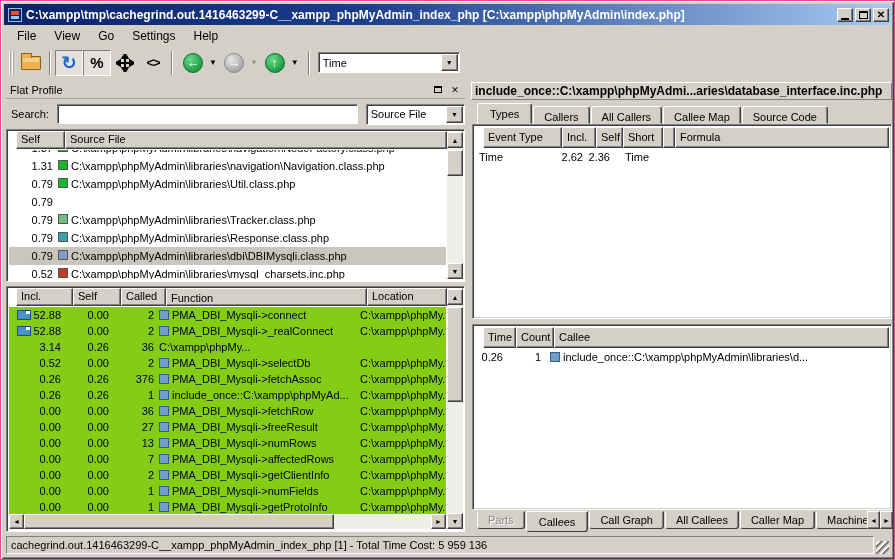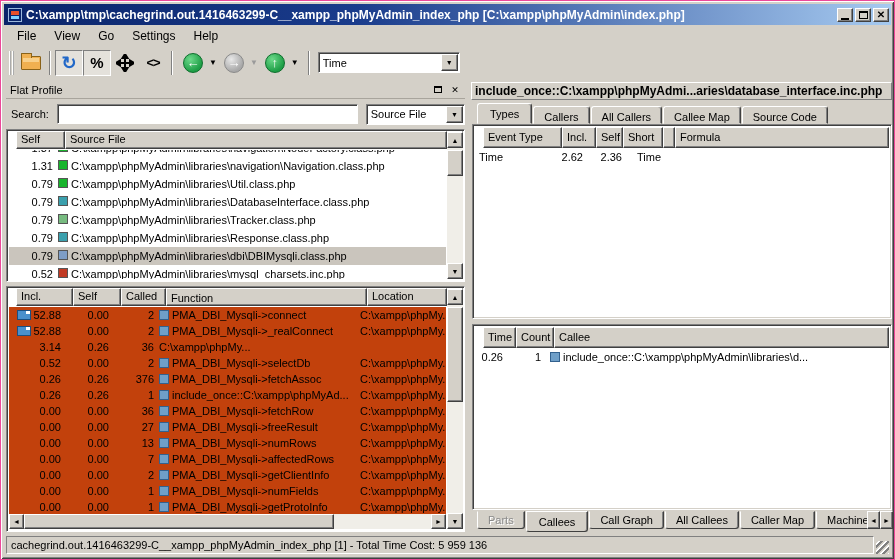--- a/index.html
+++ b/index.html
@@ -86,21 +86,21 @@
   
   .file-table { left:2px; top:50px; width:459px; height:153px; }
   .file-rows-viewport { position:absolute; left:1px; right:17px; top:19px; bottom:1px; overflow:hidden; background:#fff; }
   .file-rows { margin-top:-11px; }
   .file-row { height:18px; }
   .fcell-self { width:49px; }
   .fcell-file { flex:1; overflow:hidden; display:flex; align-items:flex-start; }
 
   
   .func-table { left:2px; top:207px; width:459px; height:246px; }
-  .func-rows-viewport { position:absolute; left:1px; right:17px; top:19px; bottom:16px; overflow:hidden; background:#c2410c; }
+  .func-rows-viewport { position:absolute; left:1px; right:17px; top:19px; bottom:16px; overflow:hidden; background:#84cc16; }
   .func-row { height:16px; }
   .ccell-incl { width:57px; display:flex; justify-content:flex-end; align-items:center; }
   .ccell-self { width:48px; }
   .ccell-called { width:45px; }
   .ccell-fn { width:201px; overflow:hidden; display:flex; align-items:center; flex:none; }
   .ccell-loc { flex:1; overflow:hidden; }
 
   
   .right-panel { position:absolute; left:470px; top:78px; width:422px; height:455px; }
   .fn-header { position:absolute; left:0; top:3px; right:1px; height:18px; background:#d4d0c8;
@@ -119,21 +119,21 @@
   .hrow-tall .hcell { padding-top:3px; }
   .ecell-type { width:79px; }
   .ecell-incl { width:34px; }
   .ecell-self { width:27px; }
   .ecell-short { width:40px; }
   .ecell-gap { width:12px; }
   .ecell-formula { flex:1; }
   .event-row { height:18px; }
   .ercell-type { width:79px; padding-left:4px; flex:none; }
   .ercell-incl { width:34px; }
-  .ercell-self { width:27px;margin-left:12px; }
+  .ercell-self { width:27px; }
   .ercell-short { width:52px; padding-left:10px; flex:none; }
   .kcell-time { width:33px; }
   .kcell-count { width:38px; }
   .kcell-callee { flex:1; overflow:hidden; display:flex; align-items:center; padding-left:4px; }
   .callee-row { height:18px; }
 
   .tabbar-bottom { position:absolute; left:6px; bottom:2px; right:0; height:21px; display:flex; align-items:flex-start; overflow:hidden; }
   .btab { height:18px; padding:0 10px; font-size:11px; background:#d4d0c8;
     border:1px solid; border-color:#d4d0c8 #404040 #404040 #ffffff; box-shadow: inset -1px 0 0 #808080;
     border-radius:0 0 3px 3px; margin-right:1px; display:flex; align-items:center; white-space:nowrap; }
@@ -275,24 +275,20 @@
               <div class="row file-row">
                 <div class="cell-num fcell-self">0.79</div>
                 <div class="fcell-file">
                   <span class="sq-icon" style="background: rgb(25, 181, 45);"></span>
                   <span>C:\xampp\phpMyAdmin\libraries\Util.class.php</span>
                 </div>
               </div>
 
               <div class="row file-row">
                 <div class="cell-num fcell-self">0.79</div>
-                <div class="fcell-file">
-                  <span class="sq-icon" style="background: rgb(59, 160, 173);"></span>
-                  <span>C:\xampp\phpMyAdmin\libraries\DatabaseInterface.class.php</span>
-                </div>
               </div>
 
               <div class="row file-row">
                 <div class="cell-num fcell-self">0.79</div>
                 <div class="fcell-file">
                   <span class="sq-icon" style="background: rgb(119, 187, 128);"></span>
                   <span>C:\xampp\phpMyAdmin\libraries\Tracker.class.php</span>
                 </div>
               </div>
 

